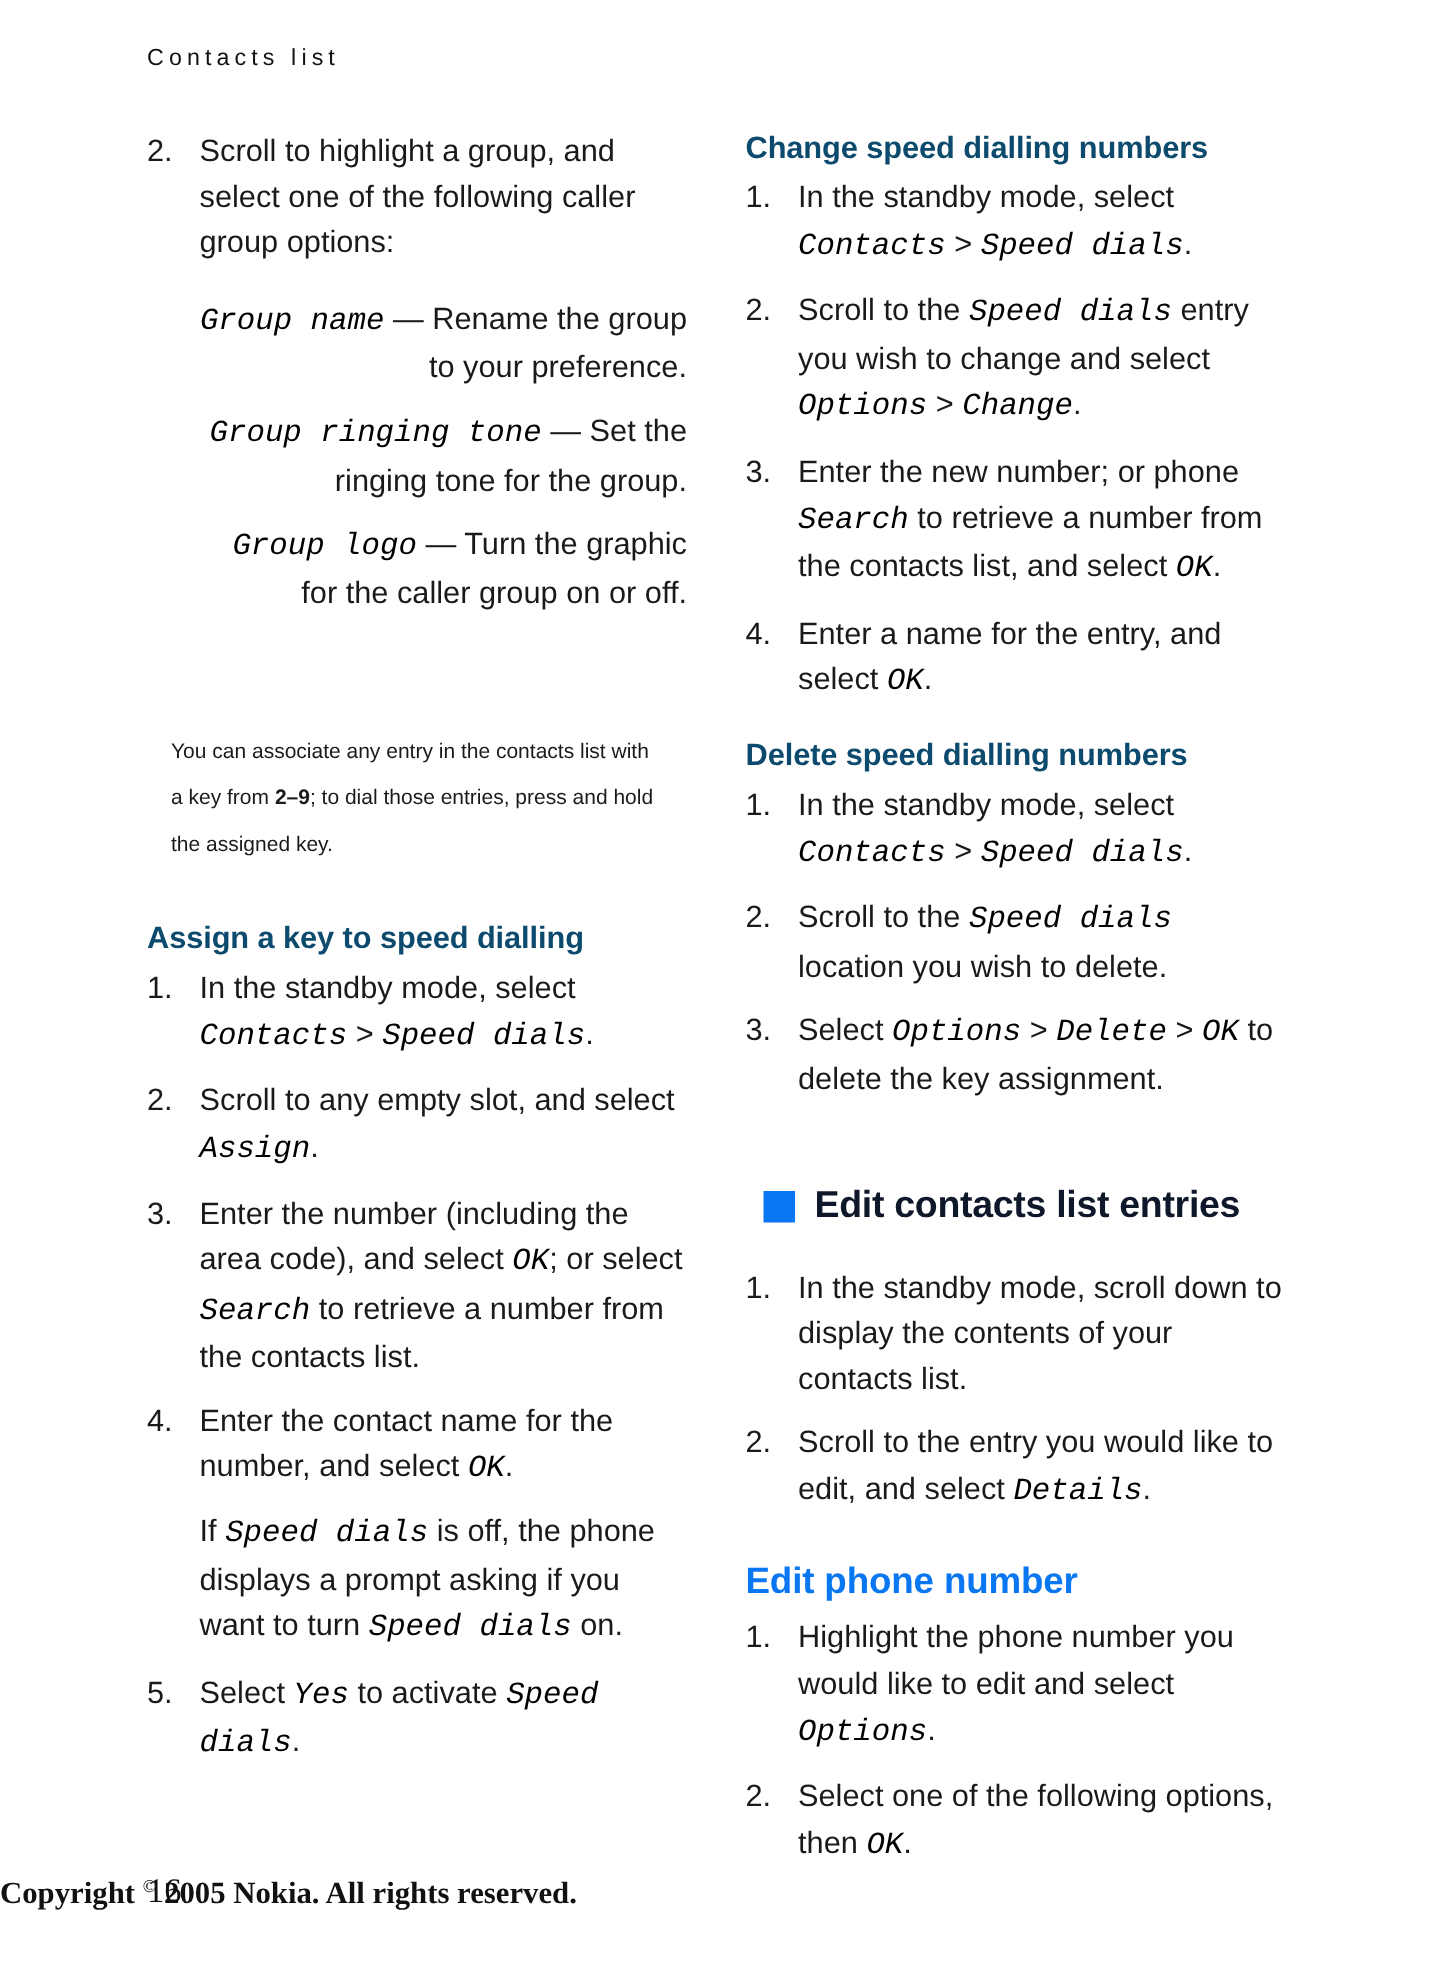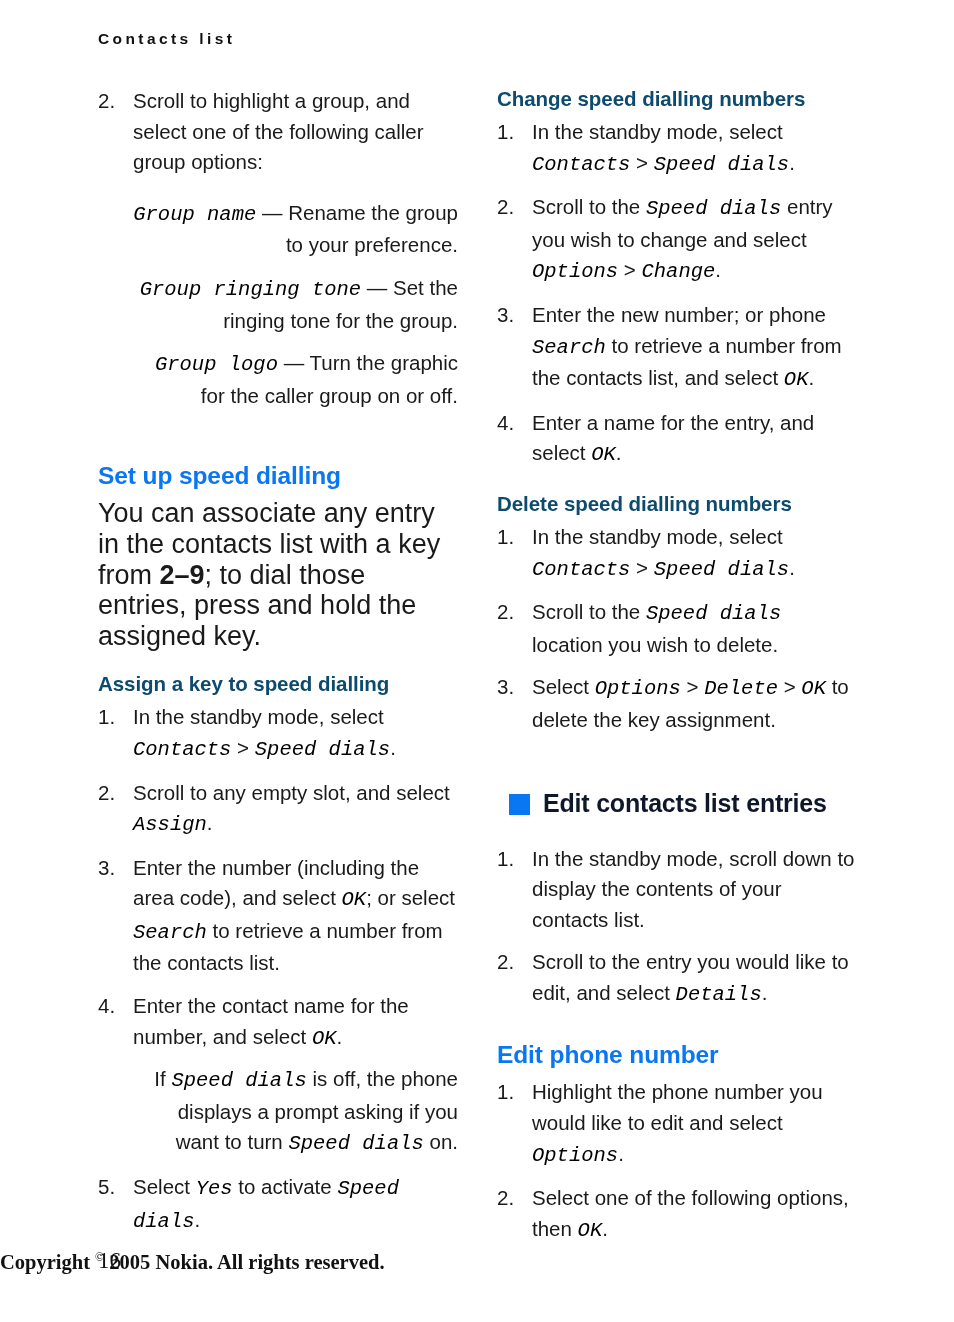--- a/index.html
+++ b/index.html
@@ -22,21 +22,21 @@
     width: 954px;
     height: 1322px;
   }
 
   
   .running-head {
     position: absolute;
     left: 98px;
     top: 30px;
     font-size: 15.5px;
-    font-weight: 700;
+    font-weight: 400;
     letter-spacing: 3.4px;
     color: #111111;
   }
 
   
   .columns {
     position: absolute;
     left: 98px;
     top: 86px;
     width: 772px;
@@ -88,23 +88,23 @@
     padding: 0;
     font-size: 20.5px;
     line-height: 25px;
     font-weight: bold;
     color: #0c4a6e;
     letter-spacing: -0.05px;
   }
 
   
   p.body-text {
-    margin: 0;
-    padding: 0;
-    font-size: 27px;
+    margin: 16px;
+    padding: 0;
+    font-size: 14px;
     line-height: 30.6px;
     color: #1a1a1a;
   }
 
   
   ol.steps {
     margin: 0;
     padding: 0;
     list-style: none;
     counter-reset: none;
@@ -121,21 +121,20 @@
     left: 0;
     top: 0;
     width: 28px;
     text-align: left;
     color: #1a1a1a;
   }
   .sub-para {
     font-size: 20.5px;
     line-height: 30.6px;
     color: #1a1a1a;
-    text-align: right;
   }
 
   
   .defn {
     font-size: 20.5px;
     line-height: 30.6px;
     color: #1a1a1a;
     padding-left: 35px;
     text-align: right;
   }
@@ -225,21 +224,20 @@
 
       <div class="defn">
         <span class="ui">Group logo</span><span class="sep"> </span><span class="sep">—</span><span class="sep"> </span><span>Turn the graphic for the caller group on or off.</span>
       </div>
 
       <div class="gap-s"></div>
 
 
       <div class="gap-xl"></div>
 
-      <h2 class="head2">Set up speed dialling</h2>
 
       <div style="height:8px"></div>
 
       <p class="body-text">
         <span>You can associate any entry in the contacts list with a key from </span><span class="kbd">2–9</span><span>; to dial those entries, press and hold the assigned key.</span>
       </p>
 
       <div class="gap-m"></div>
 
       <h3 class="head3">Assign a key to speed dialling</h3>

